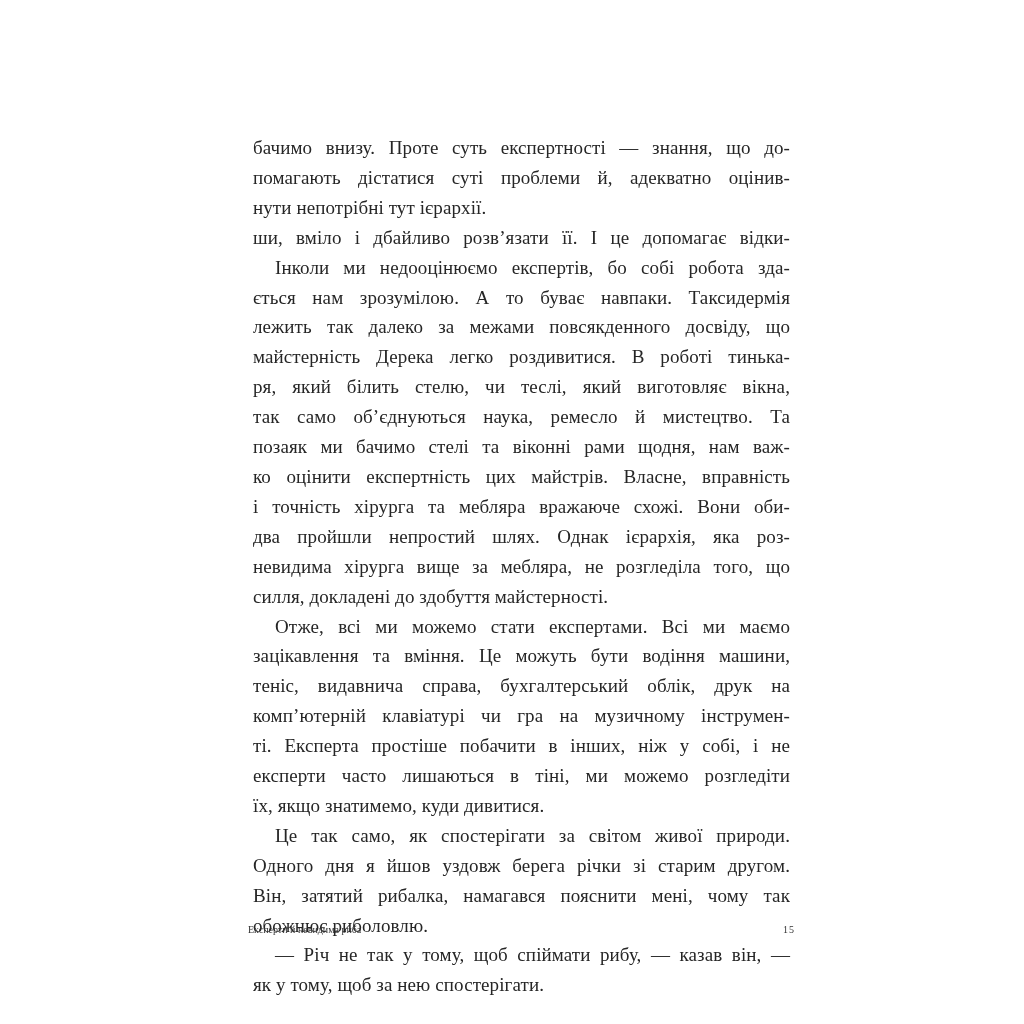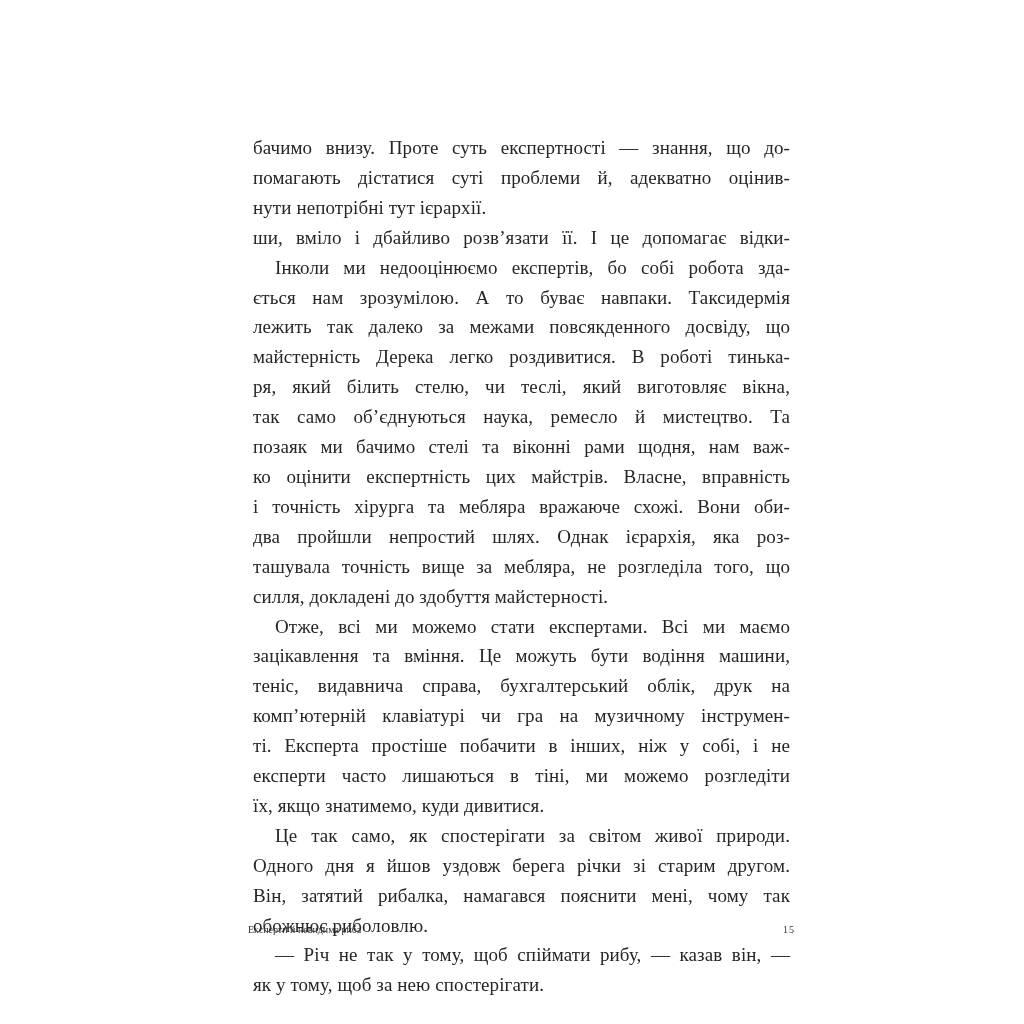--- a/index.html
+++ b/index.html
@@ -68,21 +68,21 @@
         <div class="line first">Інколи ми недооцінюємо експертів, бо собі робота зда-</div>
         <div class="line">ється нам зрозумілою. А то буває навпаки. Таксидермія</div>
         <div class="line">лежить так далеко за межами повсякденного досвіду, що</div>
         <div class="line">майстерність Дерека легко роздивитися. В роботі тинька-</div>
         <div class="line">ря, який білить стелю, чи теслі, який виготовляє вікна,</div>
         <div class="line">так само об’єднуються наука, ремесло й мистецтво. Та</div>
         <div class="line">позаяк ми бачимо стелі та віконні рами щодня, нам важ-</div>
         <div class="line">ко оцінити експертність цих майстрів. Власне, вправність</div>
         <div class="line">і точність хірурга та мебляра вражаюче схожі. Вони оби-</div>
         <div class="line">два пройшли непростий шлях. Однак ієрархія, яка роз-</div>
-        <div class="line">ташувала точність вище за мебляра, не розгледіла того, що</div>
+        <div class="line">невидима хірурга вище за мебляра, не розгледіла того, що</div>
         <div class="line last">силля, докладені до здобуття майстерності.</div>
       </div>
       <div class="para indent">
         <div class="line first">Отже, всі ми можемо стати експертами. Всі ми маємо</div>
         <div class="line">зацікавлення та вміння. Це можуть бути водіння машини,</div>
         <div class="line">теніс, видавнича справа, бухгалтерський облік, друк на</div>
         <div class="line">комп’ютерній клавіатурі чи гра на музичному інструмен-</div>
         <div class="line">ті. Експерта простіше побачити в інших, ніж у собі, і не</div>
         <div class="line">експерти часто лишаються в тіні, ми можемо розгледіти</div>
         <div class="line last">їх, якщо знатимемо, куди дивитися.</div>

